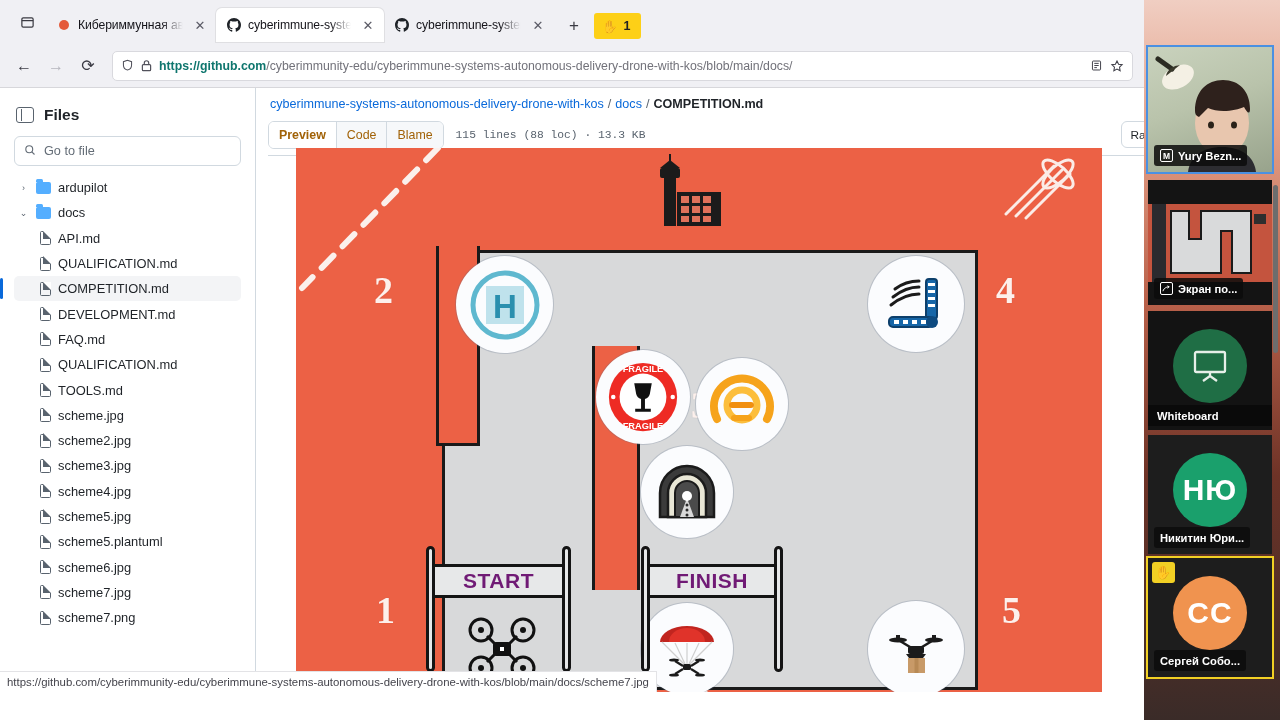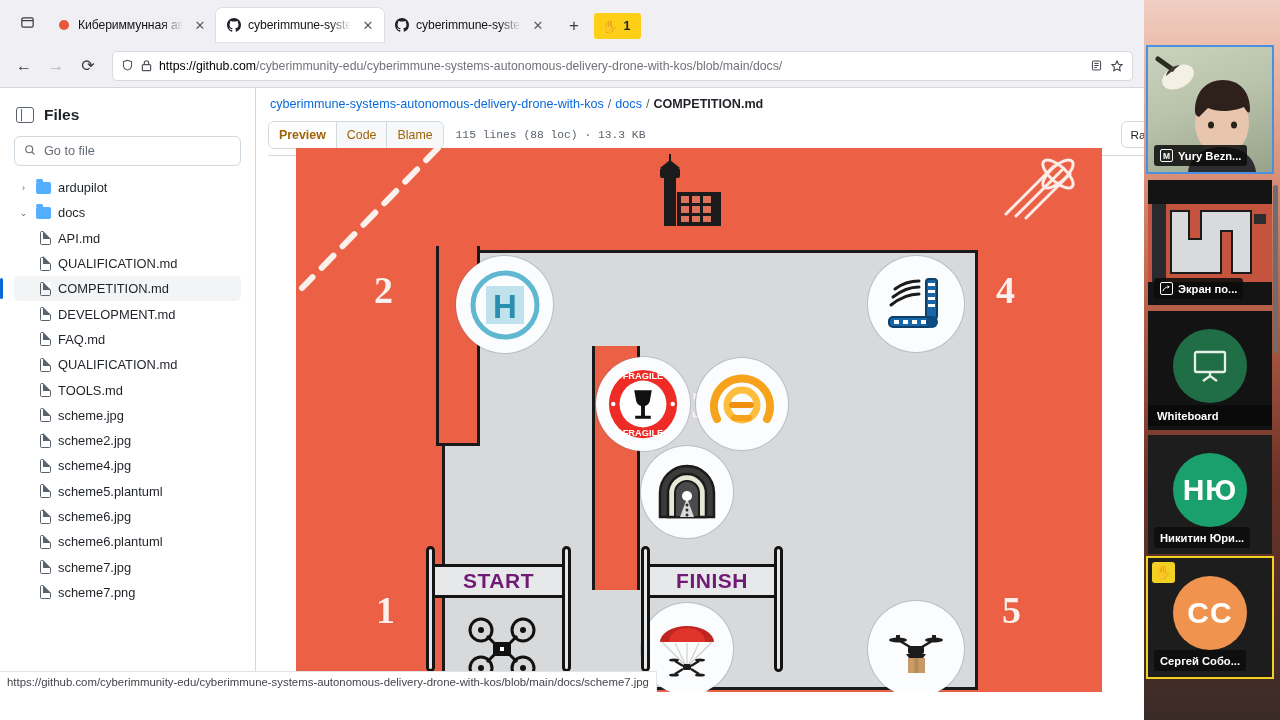--- a/index.html
+++ b/index.html
@@ -66,21 +66,21 @@
   .nav-btn.disabled { color: #b5b5bd; }
   .urlbar {
     flex: 1 1 auto; height: 30px; margin: 0 8px; background: #ffffff;
     border: 1px solid #d9d9de; border-radius: 5px;
     display: flex; align-items: center; gap: 7px; padding: 0 8px;
     font-size: 12.3px; color: #6a6a72; overflow: hidden;
   }
   .urlbar .url-text { flex:1 1 auto; white-space: nowrap; overflow: hidden;
       -webkit-mask-image: linear-gradient(to right,#000 95%,transparent 100%);
       mask-image: linear-gradient(to right,#000 95%,transparent 100%); }
-  .urlbar .url-domain { color: #000000; font-weight: 400; }
+  .urlbar .url-domain { color: #0f766e; font-weight: 700; }
   .urlbar .url-rest { color: #72727a; }
   .urlbar .ub-icon { flex:0 0 auto; color:#52525c; display:flex; align-items:center; }
   .nav-right { display: flex; align-items: center; gap: 1px; }
 
   
   .page { position: absolute; left: 0; top: 88px; width: 1280px; height: 604px; background: #fff; }
 
   
   .sidebar {
     position: absolute; left: 0; top: 0; width: 256px; height: 604px;
@@ -388,33 +388,37 @@
         <div class="tree-row file">
             <span class="file-ico"></span>
             <span>scheme.jpg</span>
           </div>
         <div class="tree-row file">
             <span class="file-ico"></span>
             <span>scheme2.jpg</span>
           </div>
         <div class="tree-row file">
             <span class="file-ico"></span>
+            <span>scheme3.jpg</span>
+          </div>
+        <div class="tree-row file">
+            <span class="file-ico"></span>
             <span>scheme4.jpg</span>
           </div>
         <div class="tree-row file">
             <span class="file-ico"></span>
+            <span>scheme5.jpg</span>
+          </div>
+        <div class="tree-row file">
+            <span class="file-ico"></span>
             <span>scheme5.plantuml</span>
           </div>
         <div class="tree-row file">
             <span class="file-ico"></span>
             <span>scheme6.jpg</span>
-          </div>
-        <div class="tree-row file">
-            <span class="file-ico"></span>
-            <span>scheme6.plantuml</span>
           </div>
         <div class="tree-row file">
             <span class="file-ico"></span>
             <span>scheme7.jpg</span>
           </div>
         <div class="tree-row file">
             <span class="file-ico"></span>
             <span>scheme7.png</span>
           </div>
       </div>
@@ -512,21 +516,21 @@
           <div class="num" style="left: 395px; top: 532px;">6</div>
 
           <div class="badge" style="left: 160px; top: 108px; width: 97px; height: 97px;">
             <svg width="78" height="78" viewBox="0 0 78 78">
               <circle cx="39" cy="39" r="32" fill="none" stroke="#5fb8cf" stroke-width="5"></circle>
               <rect x="20" y="20" width="38" height="38" fill="#bfe2ec"></rect>
               <text x="39" y="52" font-size="33" font-weight="700" fill="#2a8fae" text-anchor="middle" font-family="Liberation Sans, sans-serif">H</text>
             </svg>
           </div>
 
-          <div class="badge" style="left: 300px; top: 209px; width: 94px; height: 94px;">
+          <div class="badge" style="left: 300px; top: 202px; width: 94px; height: 94px;">
             <svg width="78" height="78" viewBox="0 0 80 80">
               <circle cx="40" cy="40" r="35" fill="#ee2b24"></circle>
               <circle cx="40" cy="40" r="24" fill="#fff"></circle>
               <path d="M31 26h18l-2 11a7 7 0 0 1-5 5v10h6v3H32v-3h6V42a7 7 0 0 1-5-5z" fill="#111"></path>
               <circle cx="9.5" cy="40" r="2.3" fill="#fff"></circle>
                 <circle cx="70.5" cy="40" r="2.3" fill="#fff"></circle>
               <text x="40" y="14" font-size="9.5" font-weight="700" fill="#fff" text-anchor="middle" font-family="Liberation Sans, sans-serif">FRAGILE</text>
               <text x="40" y="73" font-size="9.5" font-weight="700" fill="#fff" text-anchor="middle" font-family="Liberation Sans, sans-serif">FRAGILE</text>
             </svg>
           </div>

